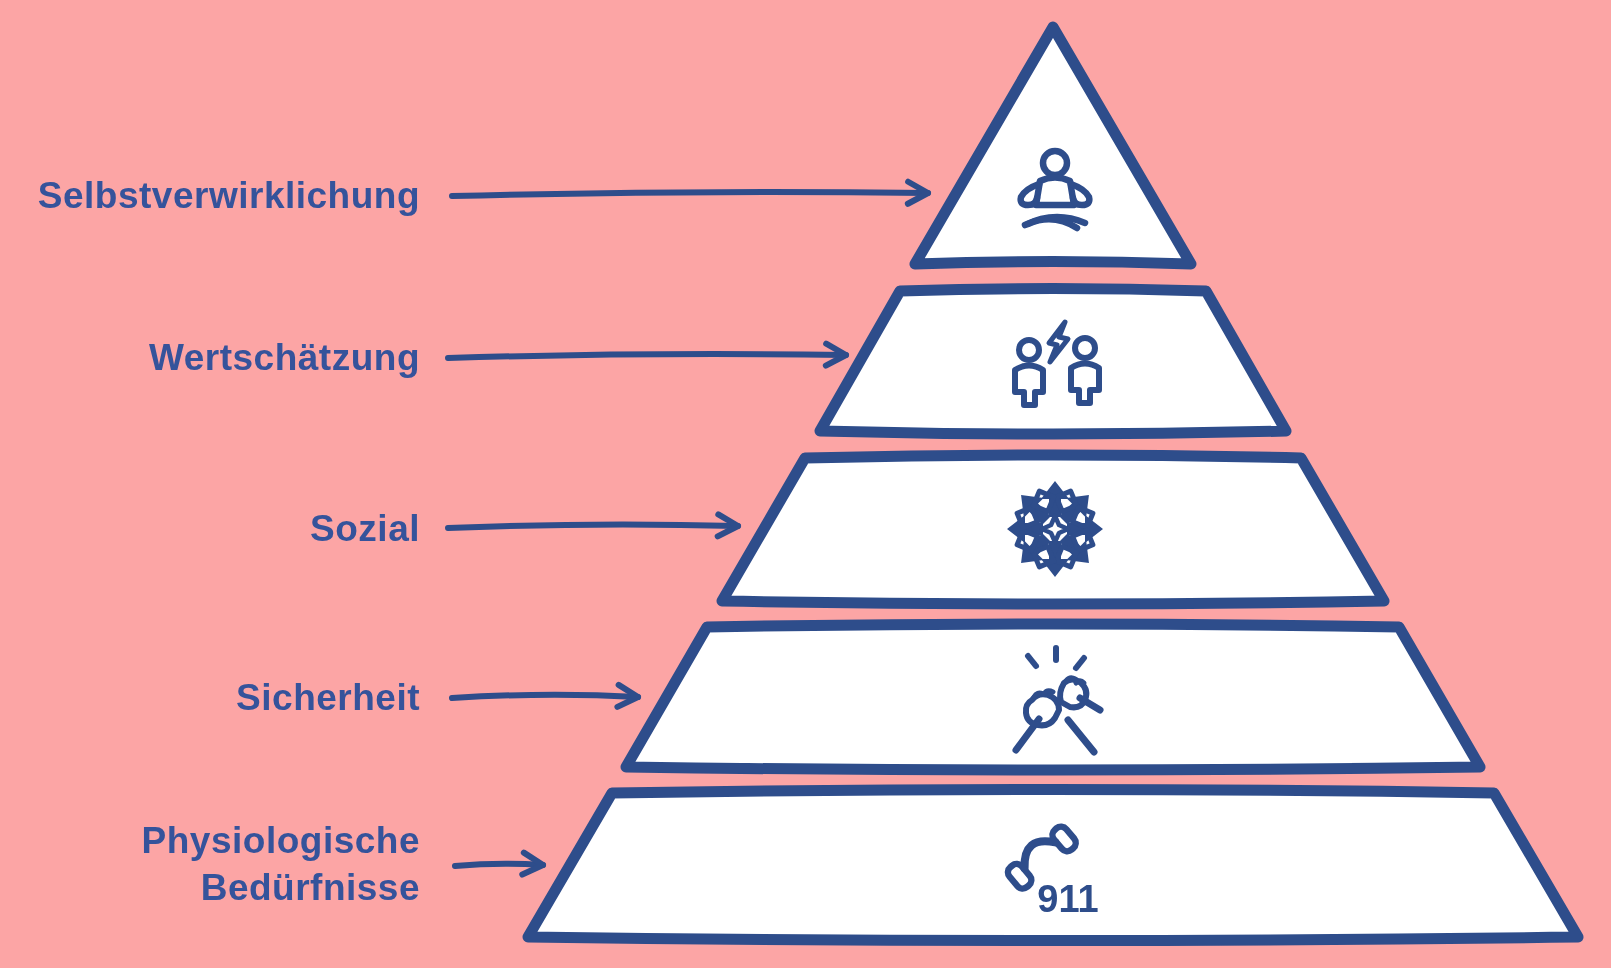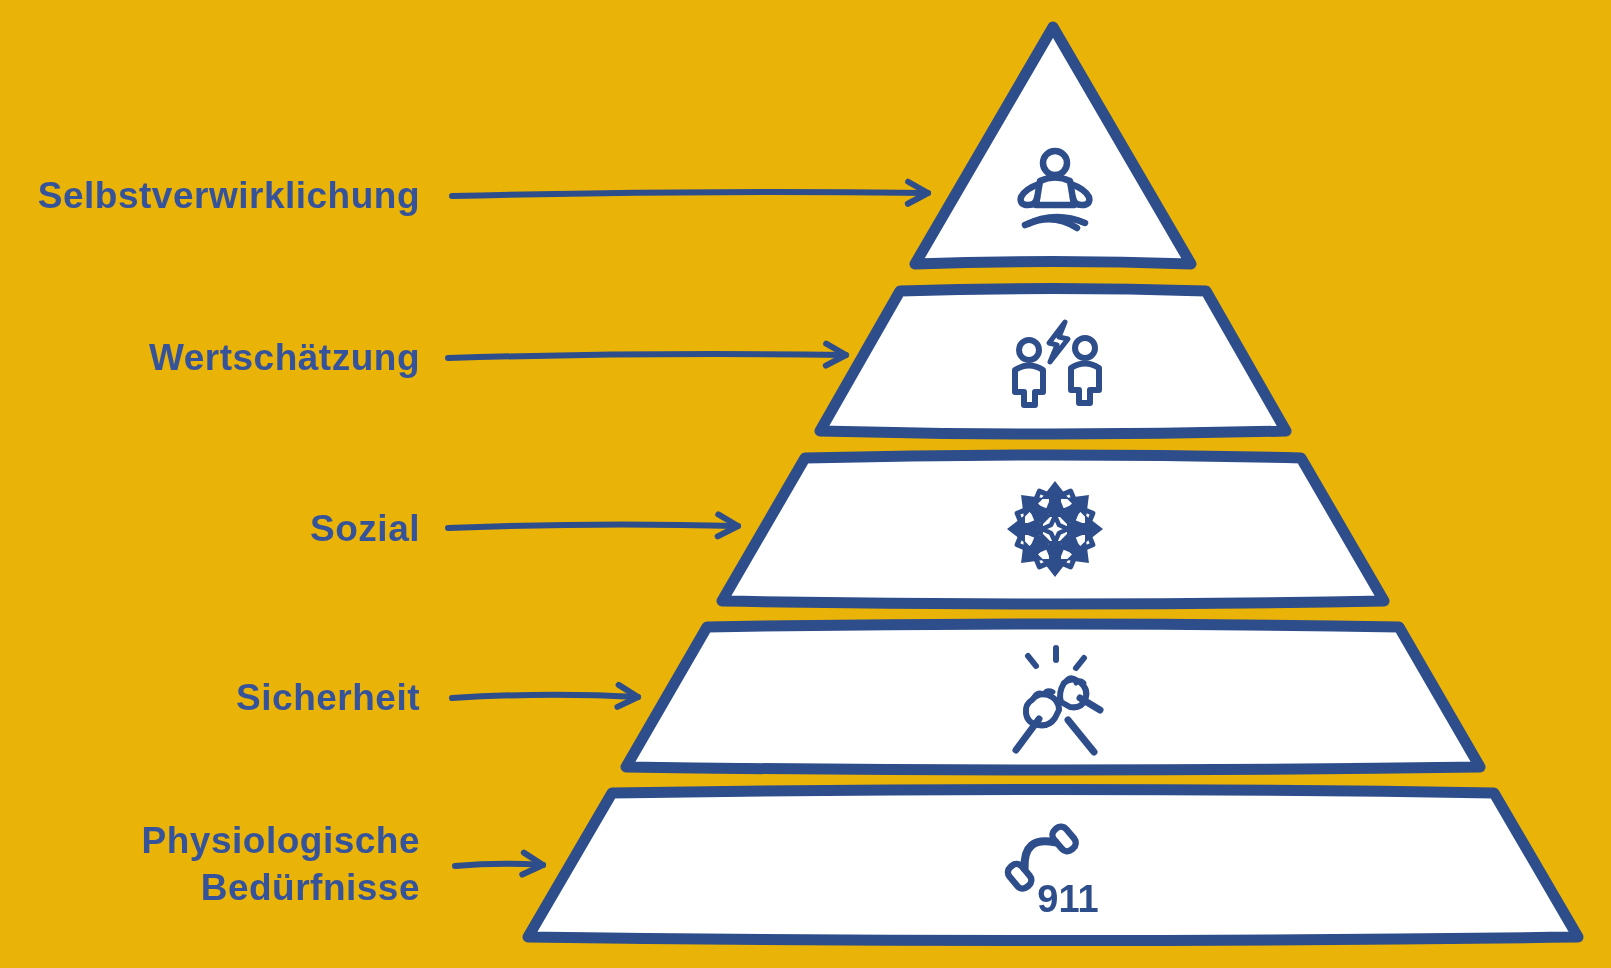--- a/index.html
+++ b/index.html
@@ -8,21 +8,21 @@
     background: #ffffff;
     width: 1611px;
     height: 968px;
     overflow: hidden;
     font-family: "Liberation Sans", sans-serif;
   }
   .canvas {
     position: relative;
     width: 1611px;
     height: 968px;
-    background: #eab308;
+    background: #fca5a5;
   }
   svg { display: block; }
   .lvl-shape {
     fill: #ffffff;
     stroke: #2e4d8b;
     stroke-width: 11;
     stroke-linejoin: round;
     stroke-linecap: round;
   }
   .lbl {

